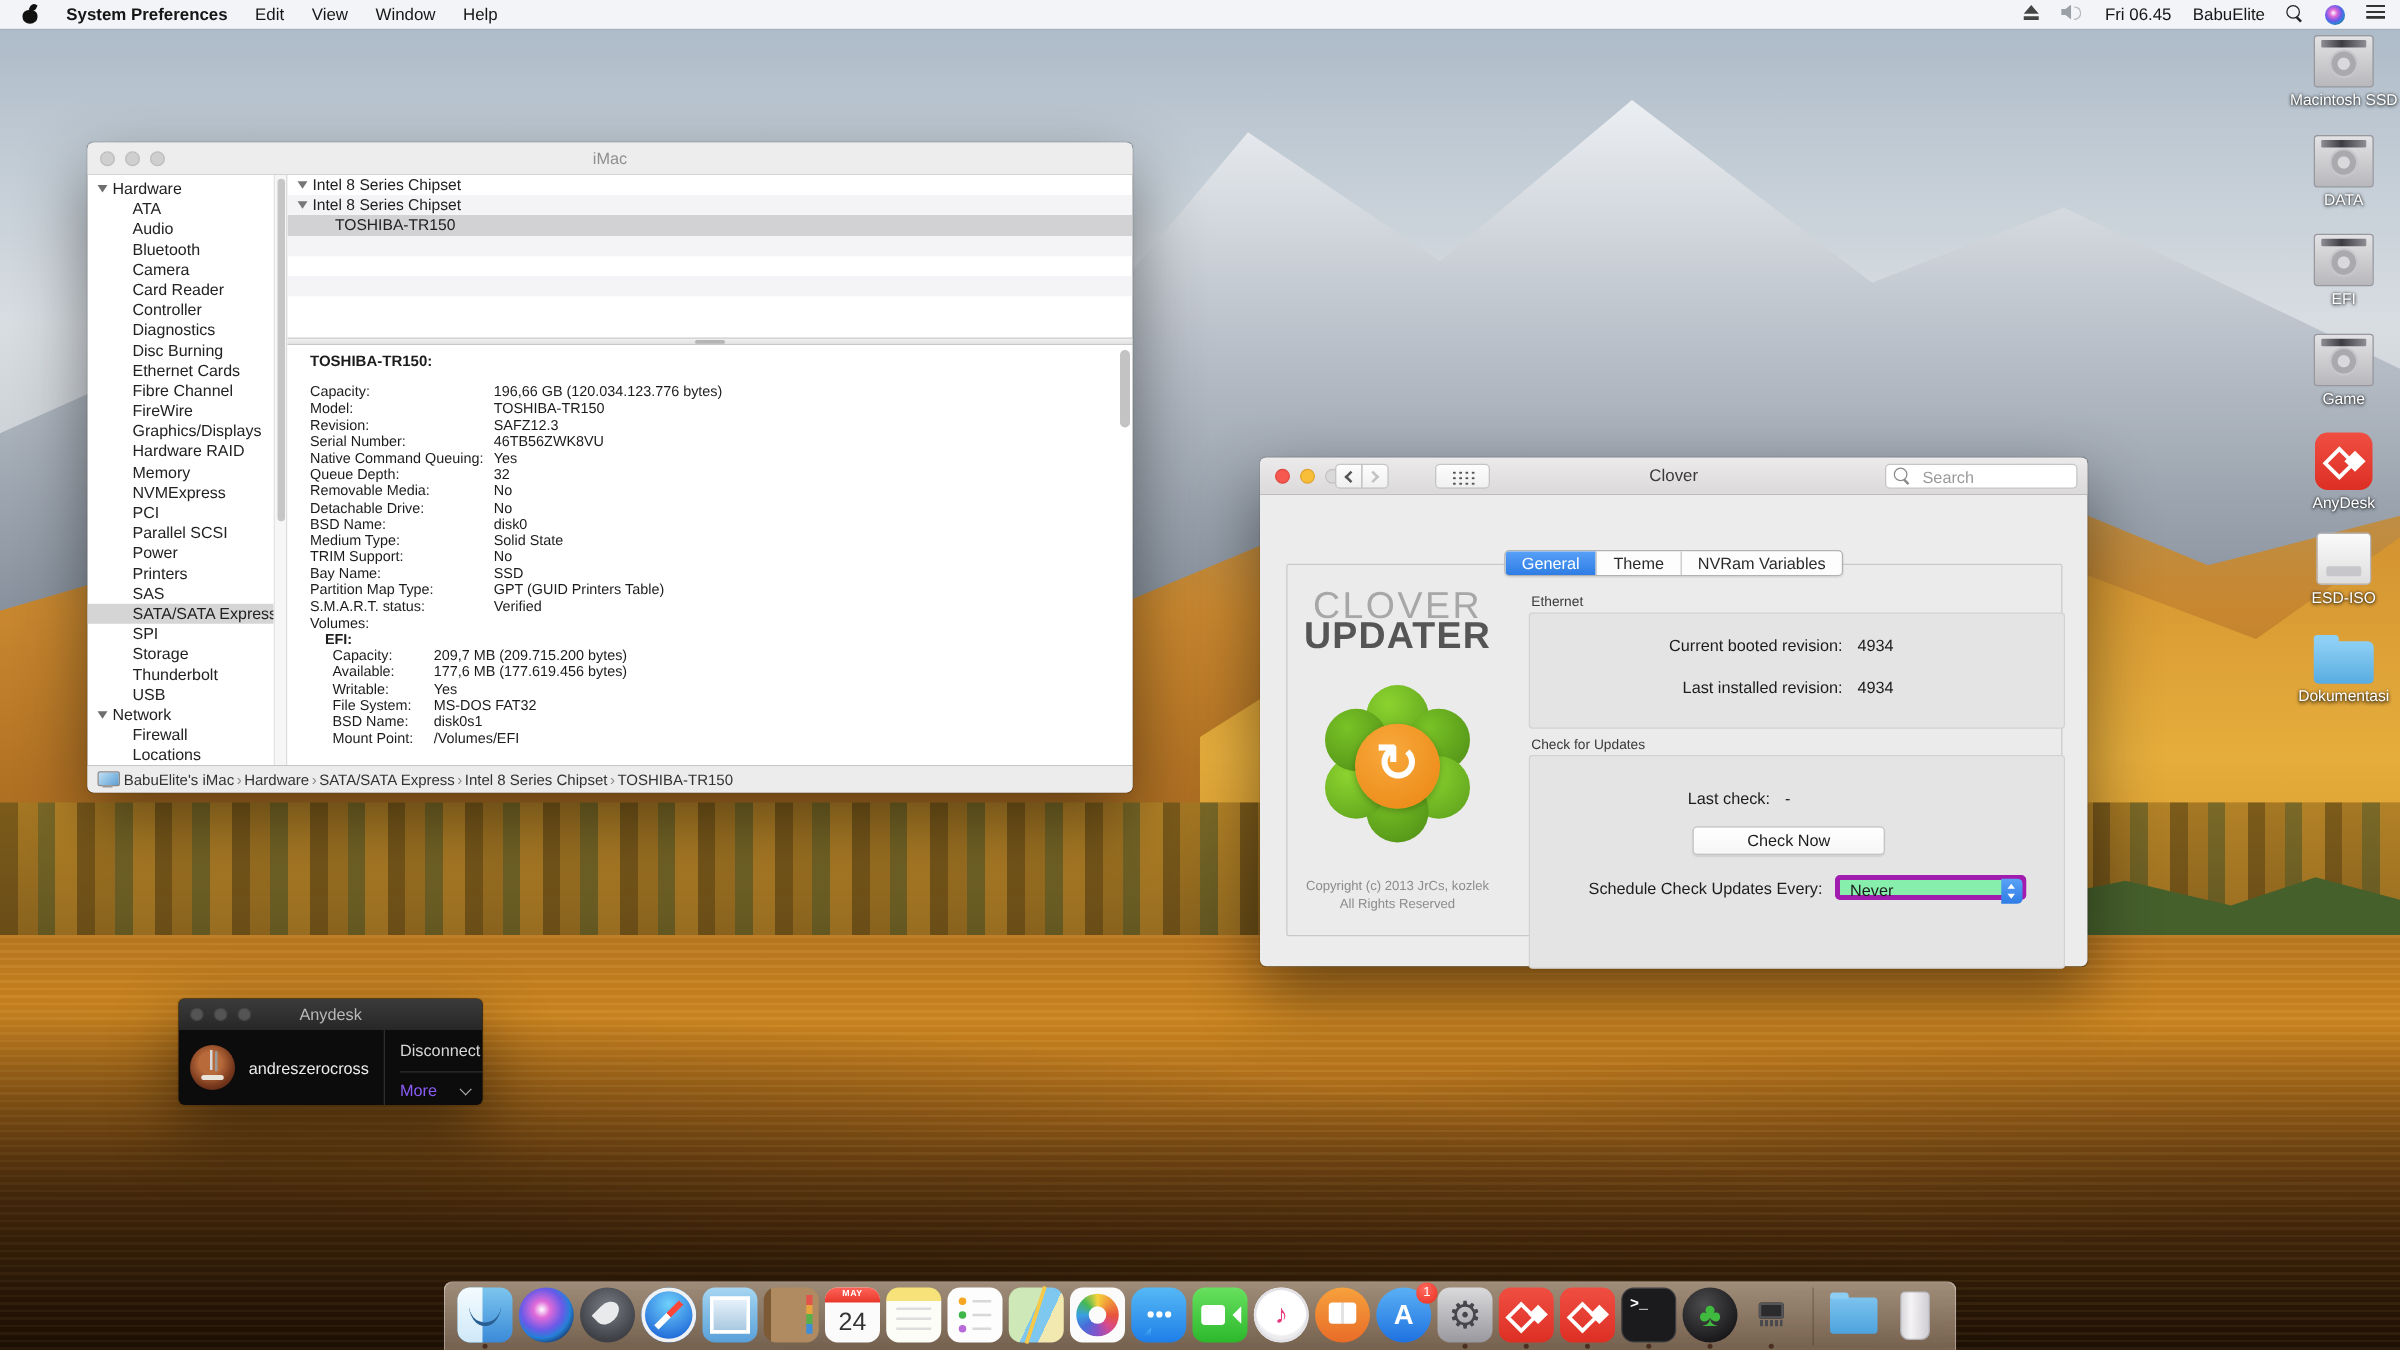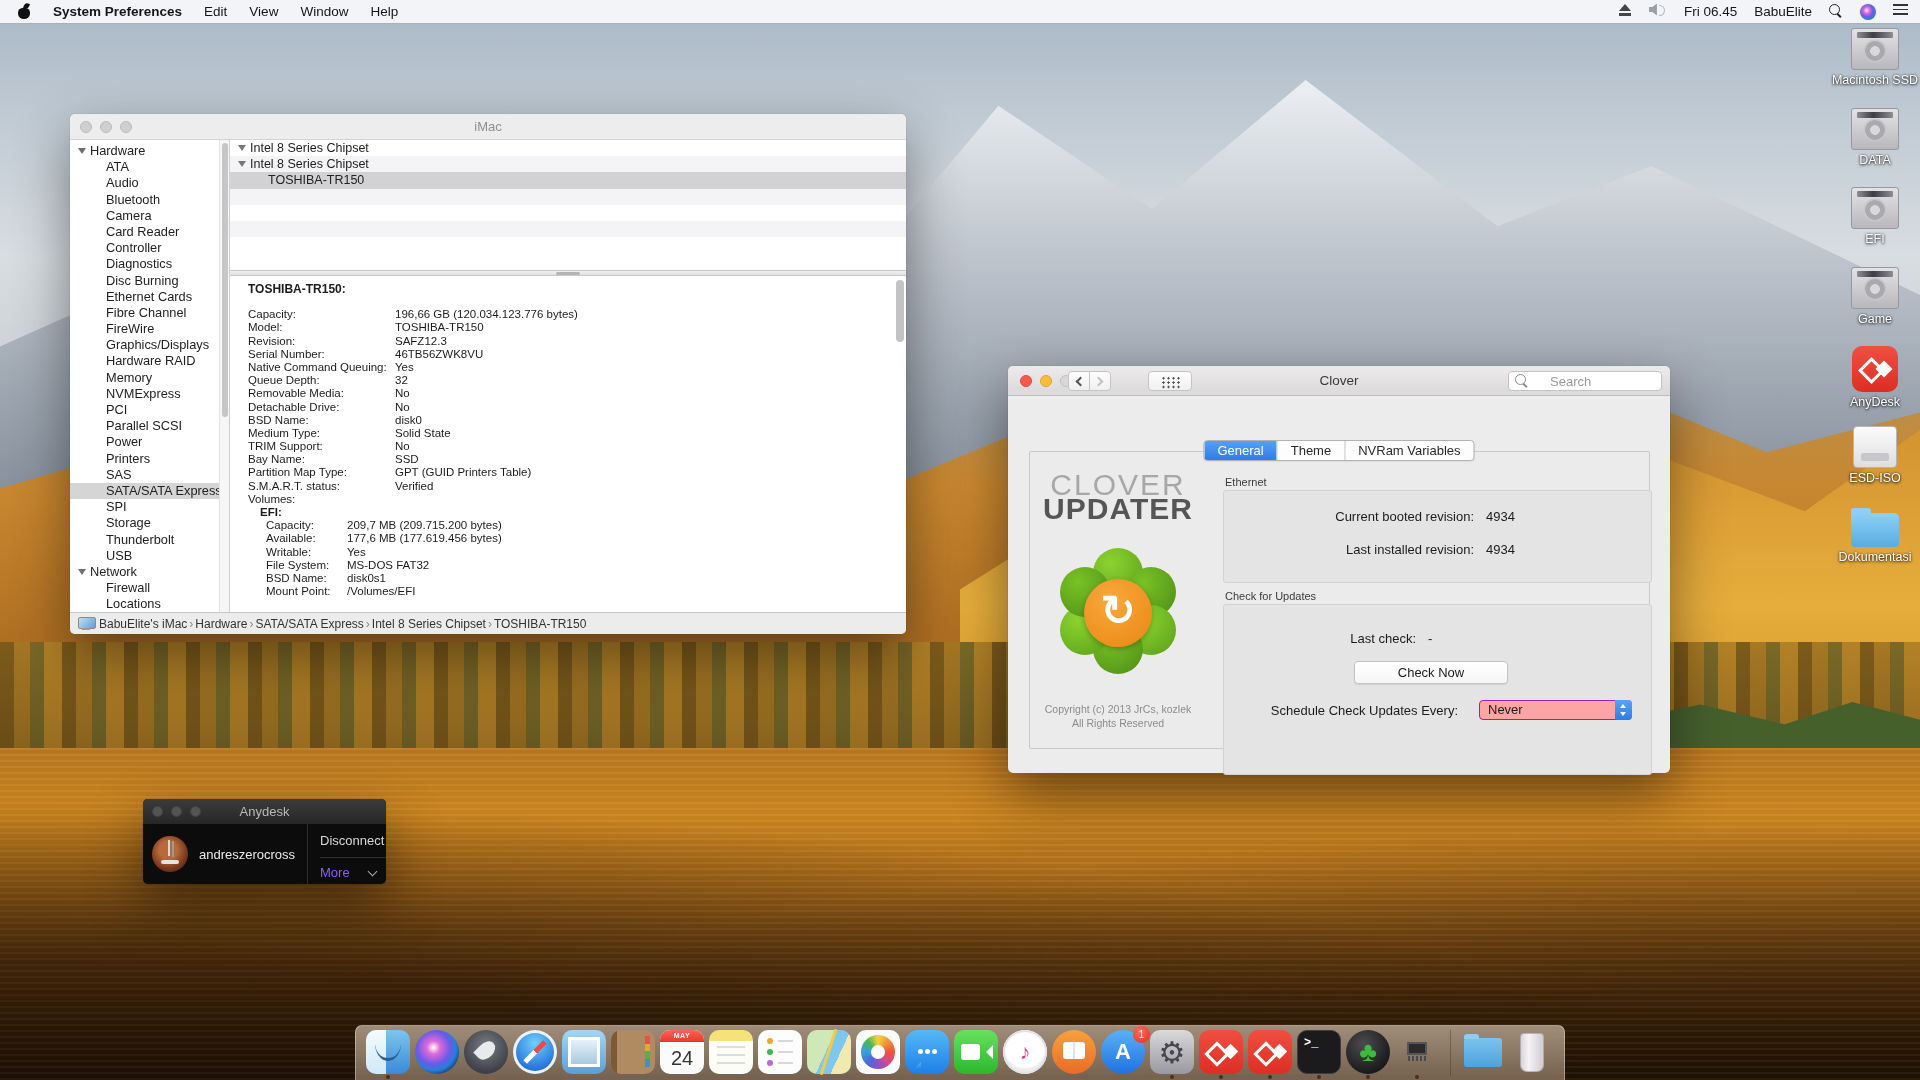--- a/index.html
+++ b/index.html
@@ -121,21 +121,21 @@
   .navbtn.back{border-radius:4px 0 0 4px}
   .navbtn.fwd{border-radius:0 4px 4px 0;margin-left:-1px}
   .chev{position:absolute;left:8px;top:6px;width:7px;height:7px;border-left:2px solid #555;border-bottom:2px solid #555;transform:rotate(45deg)}
   .navbtn.fwd .chev{border-color:#c2c2c2;transform:rotate(-135deg);left:5px}
   .gridbtn{position:absolute;left:140px;top:5px;width:44px;height:20px;background:linear-gradient(180deg,#fdfdfd,#f0f0f0);
     border:1px solid #c5c5c5;border-radius:4px}
   .gridbtn::before{content:"";position:absolute;left:12px;top:4px;width:20px;height:13px;
     background-image:radial-gradient(#555 1px,transparent 1.3px);background-size:5px 4.4px}
   .cl-title{position:absolute;left:0;right:0;top:0;height:30px;line-height:30px;text-align:center;color:#3a3a3a;font-size:13.5px}
   .searchbox{position:absolute;right:8px;top:5px;width:154px;height:20px;background:#fff;border:1px solid #c5c5c5;
-    border-radius:4px;display:flex;align-items:center;gap:21px;padding-left:6px;color:#9a9a9a}
+    border-radius:4px;display:flex;align-items:center;gap:9px;padding-left:6px;color:#9a9a9a}
   .searchbox .mag::before{border-color:#8a8a8a}
   .searchbox .mag::after{background:#8a8a8a}
   .cl-content{position:absolute;top:30px;bottom:0;left:0;right:0}
   .tab-box{position:absolute;left:21px;right:20px;top:55px;bottom:24px;border:1px solid #c9c9c9;border-radius:2px;background:#ebebeb}
   .tabs{position:absolute;top:44px;left:50%;transform:translateX(-50%);display:flex;height:21px;
     border:1px solid #b2b2b2;border-radius:4px;overflow:hidden;background:#fdfdfd;z-index:2;
     box-shadow:0 1px 1px rgba(0,0,0,.06)}
   .tab{padding:0 13px;line-height:20px;font-size:13px;color:#2a2a2a;border-left:1px solid #c6c6c6}
   .tab:first-child{border-left:none}
   .tab.sel{background:linear-gradient(180deg,#58a0f7,#2e7de5);color:#fff}
@@ -153,21 +153,21 @@
   .cl-copy{position:absolute;left:11px;top:306px;width:198px;text-align:center;font-size:10.5px;color:#8c8c8c;line-height:14px}
   .grp-label{position:absolute;font-size:11px;color:#3a3a3a}
   .grp-box{position:absolute;border:1px solid #d2d2d2;background:#e4e4e4;border-radius:3px}
   .pair{position:absolute;left:0;right:0;display:flex;align-items:center}
   .p-lbl{width:250px;text-align:right;flex:0 0 auto}
   .p-val{margin-left:12px}
   .btn{background:linear-gradient(180deg,#ffffff,#f6f6f6);border:1px solid #c3c3c3;border-radius:4px;
     box-shadow:0 1px 1px rgba(0,0,0,.08);text-align:center;font-size:13px;color:#1c1c1c}
   #check-now{position:absolute;left:130px;top:56px;width:154px;height:23px;line-height:21px}
   .sched-label{width:234px;text-align:right;flex:0 0 auto}
-  .select{position:relative;margin-left:21px;width:153px;height:20px;background:#fca5a5;border:1px solid #a21caf;
+  .select{position:relative;margin-left:10px;width:153px;height:20px;background:#86efac;border:4px solid #a21caf;
     border-radius:4px;line-height:18px;padding-left:8px;font-size:13px}
   .stepper{position:absolute;right:-1px;top:-1px;width:17px;height:20px;border-radius:0 4px 4px 0;
     background:linear-gradient(180deg,#5aa2f7,#2e7de5)}
   .stepper::before{content:"";position:absolute;left:5px;top:4px;border-left:3.5px solid transparent;border-right:3.5px solid transparent;border-bottom:4px solid #fff}
   .stepper::after{content:"";position:absolute;left:5px;bottom:4px;border-left:3.5px solid transparent;border-right:3.5px solid transparent;border-top:4px solid #fff}
 
   
   #adwin{left:143px;top:799px;width:243px;height:85px;background:#0c0c0c;z-index:9;border-radius:5px;overflow:hidden}
   .ad-title{height:25px;background:linear-gradient(180deg,#3b3b3b,#272727);position:relative;display:flex;
     align-items:center;justify-content:center;color:#b9b9b9;font-size:13px}

